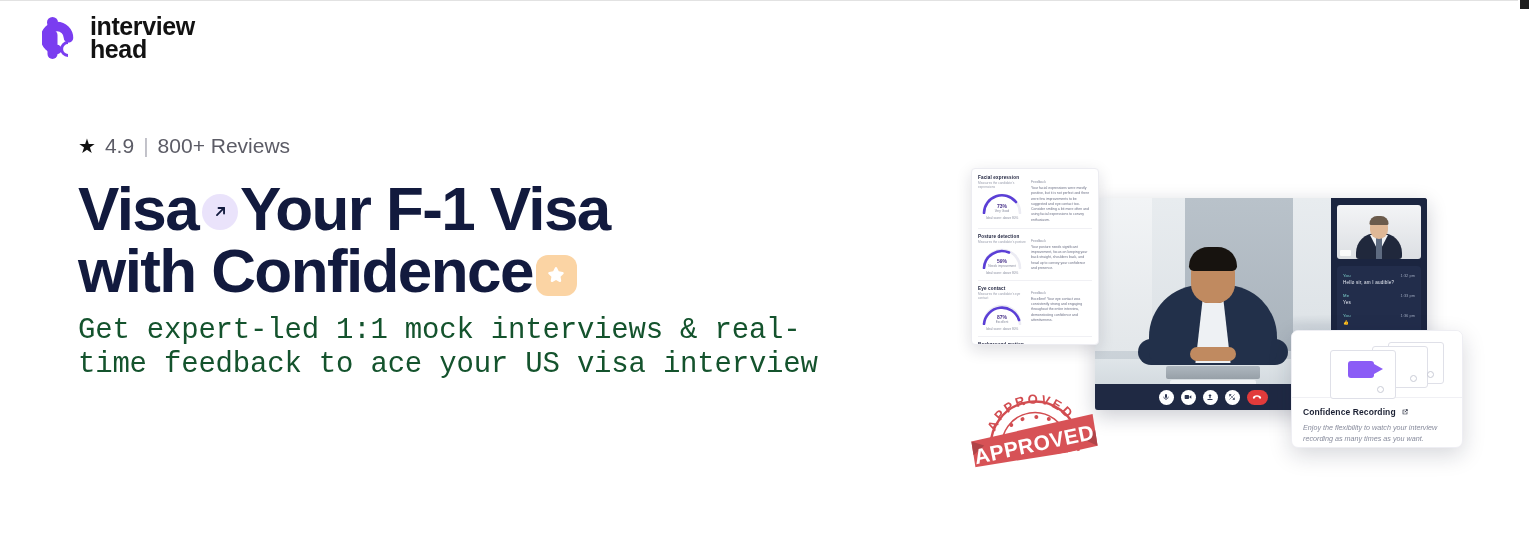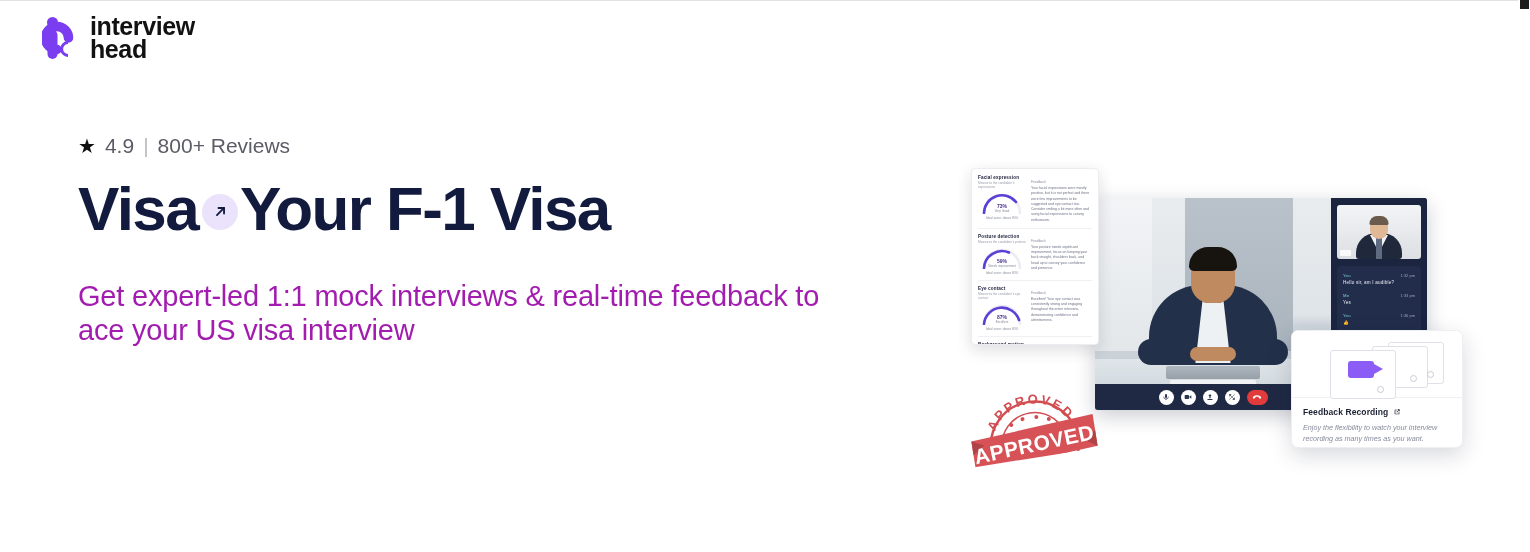--- a/index.html
+++ b/index.html
@@ -46,27 +46,28 @@
   }
   .badge-arrow svg { width:17px; height:17px; display:block; }
   .badge-star {
     display:inline-flex; align-items:center; justify-content:center;
     width:41px; height:41px; border-radius:12px;
     background:#fbd4a4; vertical-align:6px; margin-left:3px;
   }
   .badge-star svg { width:22px; height:22px; display:block; }
 
   p.subhead {
-    margin-top: 40px;
+    margin-top: 12px;
     font-size: 29px;
     line-height: 1.16;
-    color:#a21caf;
+    color:#14532d;
     font-weight:400;
     letter-spacing:-0.2px;
     max-width: 790px;
+    font-family: Liberation Mono, monospace;
   }
 
   .cta {
     margin-top: 42px;
     display:inline-flex; align-items:center; justify-content:center;
     height:55px; padding:0 24px;
     background:#0d1530; color:#ffffff;
     border:none; border-radius:9px;
     font-family:"Liberation Sans", sans-serif;
     font-size:17.5px; font-weight:700; letter-spacing:-0.1px;
@@ -229,20 +230,27 @@
     </div>
 
     <h1 class="headline">
       <span class="ln">
         <span>Visa</span><span class="badge-arrow">
           <svg viewBox="0 0 24 24" aria-hidden="true">
             <path d="M7 17 L17 7" stroke="#121a3e" stroke-width="2.6" stroke-linecap="round"></path>
             <path d="M9.2 7 H17 V14.8" fill="none" stroke="#121a3e" stroke-width="2.6" stroke-linecap="round" stroke-linejoin="round"></path>
           </svg>
         </span><span>Your F-1 Visa</span>
+      </span>
+      <span class="ln">
+        <span>with Confidence</span><span class="badge-star">
+          <svg viewBox="0 0 24 24" aria-hidden="true">
+            <path d="M12 3.4c.5 0 .9.27 1.13.73l1.9 3.86 4.26.62c.5.07.92.42 1.08.9.15.48.02 1.01-.34 1.36l-3.08 3 .73 4.24c.09.5-.12 1-.53 1.3-.41.3-.96.33-1.4.09L12 17.5l-3.81 2c-.44.24-.99.21-1.4-.09-.41-.3-.62-.8-.53-1.3l.73-4.24-3.08-3a1.4 1.4 0 0 1-.34-1.36c.16-.48.58-.83 1.08-.9l4.26-.62 1.9-3.86c.23-.46.63-.73 1.13-.73z" fill="#ffffff"></path>
+          </svg>
+        </span>
       </span>
     </h1>
 
     <p class="subhead">Get expert-led 1:1 mock interviews &amp; real-time feedback to ace your US visa interview</p>
 
   </div>
 
   <div class="hero-right">
 
     <div class="call-window">
@@ -449,21 +457,21 @@
         <div class="rf rf3"></div>
         <div class="rf rf2"></div>
         <div class="rf rf1"></div>
         <div class="rf-cam"></div>
         <div class="rf-dot rd1"></div>
         <div class="rf-dot rd2"></div>
         <div class="rf-dot rd3"></div>
       </div>
       <div class="rec-body">
         <div class="rec-title">
-          <span>Feedback Recording</span>
+          <span>Confidence Recording</span>
           <span>
             <svg viewBox="0 0 24 24" aria-hidden="true">
               <path d="M5 5h7v2H7v10h10v-5h2v7H5V5z" fill="#1b2033"></path>
               <path d="M14 4h6v6h-2V7.4l-6.3 6.3-1.4-1.4L16.6 6H14V4z" fill="#1b2033"></path>
             </svg>
           </span>
         </div>
         <div class="rec-desc">Enjoy the flexibility to watch your interview recording as many times as you want.</div>
       </div>
     </div>

